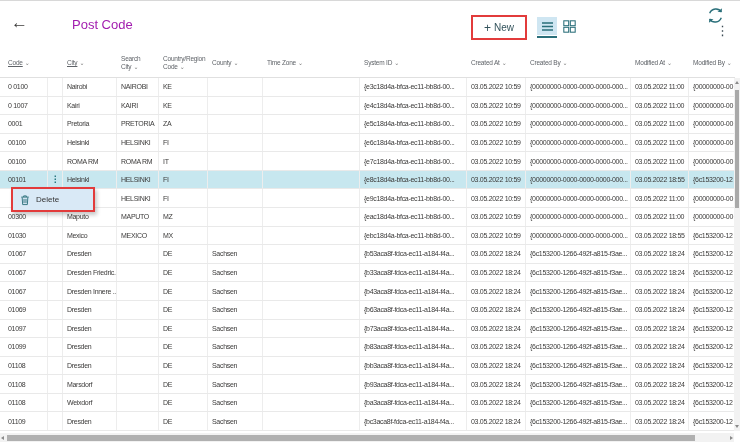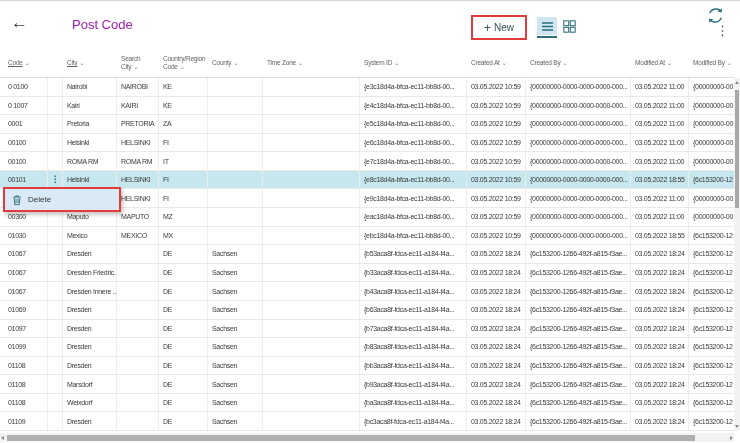--- a/index.html
+++ b/index.html
@@ -33,21 +33,21 @@
   .tbody { position:absolute; top:77px; left:0; width:735px; }
   .trow { height:18.58px; border-bottom:1px solid #e9e9e9; background:#fff; cursor:pointer; }
   .trow.selected { background:#c7e7ef; }
   .cell { font-size:7px; letter-spacing:-0.3px; color:#3b3a39; display:flex; align-items:center;
           padding-left:4px; padding-right:1px; overflow:hidden; white-space:nowrap; border-right:1px solid #ededed; }
   .cell:first-child { padding-left:8px; }
   .cell.strip { padding:0; justify-content:center; }
   .row-menu-btn { color:#1d6d78; font-size:9px; font-weight:bold; line-height:1; cursor:pointer; }
 
   
-  .ctx-menu { position:absolute; left:3px; top:186px; width:118px; height:25px; background:#d9e9f6;
+  .ctx-menu { position:absolute; left:11px; top:186px; width:84px; height:25px; background:#d9e9f6;
               border:2px solid #e23b3b; box-shadow:2px 3px 4px rgba(0,0,0,0.22);
               display:flex; align-items:center; gap:6px; padding-left:7px; z-index:6; cursor:pointer; }
   .ctx-menu .dlabel { font-size:8px; color:#333; }
 
   
   .vscroll { position:absolute; right:0; top:77px; width:6px; height:353px; background:#f2f2f2; z-index:4; }
   .vthumb  { position:absolute; left:1px; top:12px; width:4px; height:118px; background:#a9a9a9; }
   .tri-up    { position:absolute; left:1px; top:3px; width:0; height:0; border-left:2px solid transparent; border-right:2px solid transparent; border-bottom:3px solid #8a8a8a; }
   .tri-down  { position:absolute; left:1px; bottom:3px; width:0; height:0; border-left:2px solid transparent; border-right:2px solid transparent; border-top:3px solid #8a8a8a; }
   .hscroll { position:absolute; left:0; top:432px; width:734px; height:9px; background:#f2f2f2; z-index:4; }

